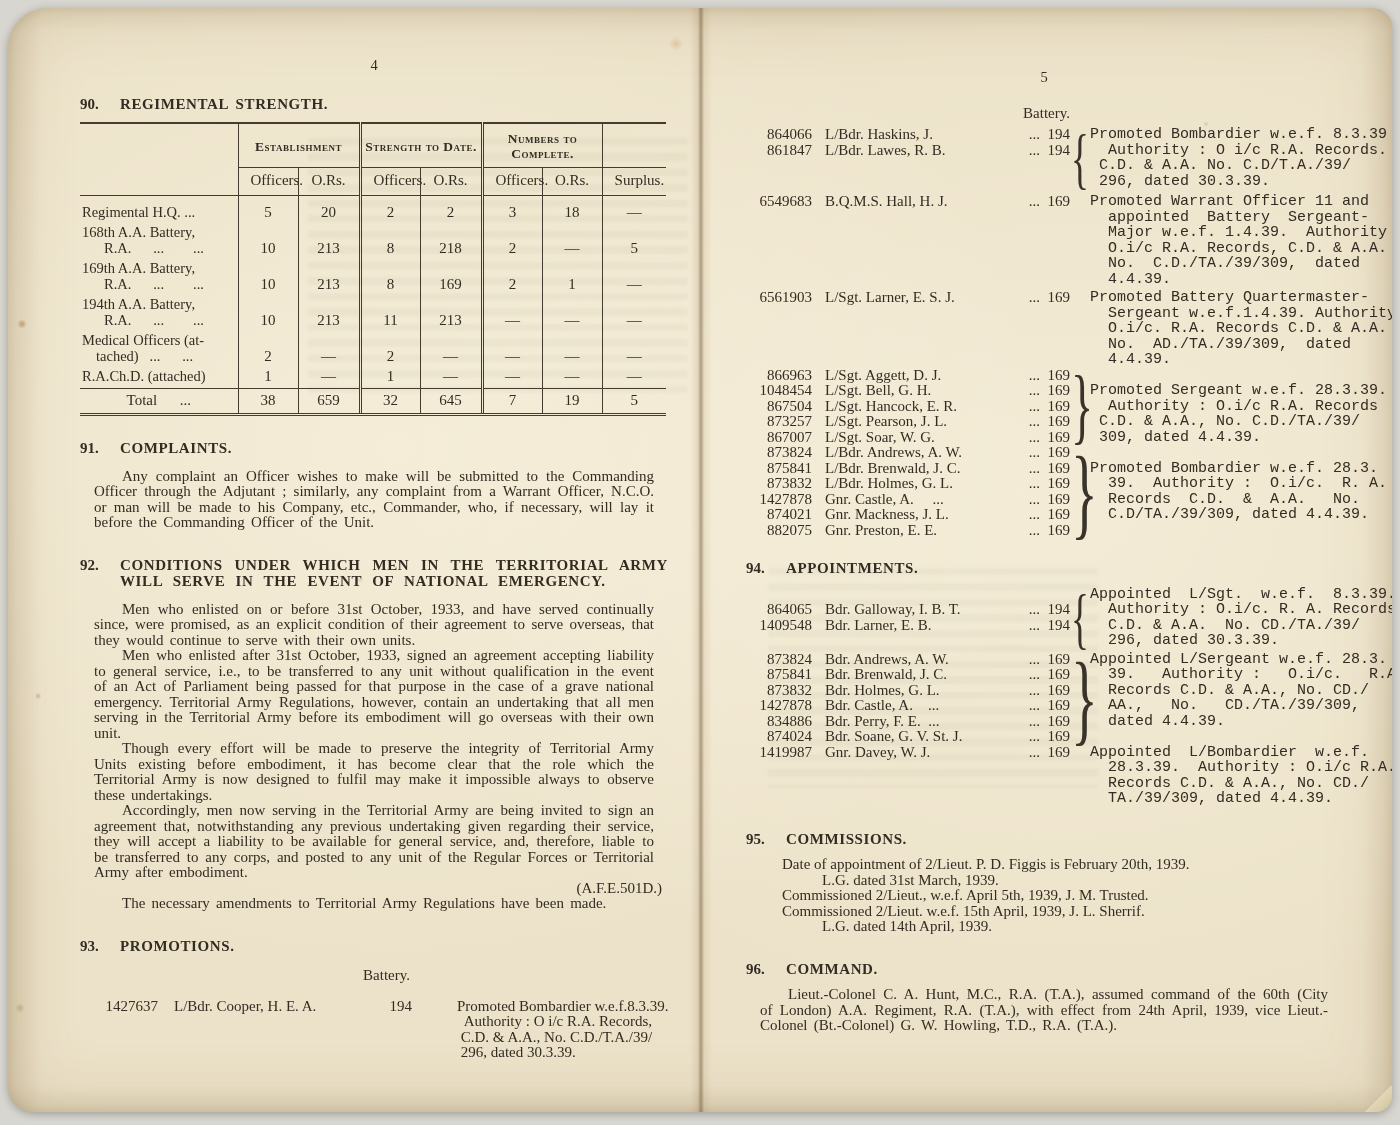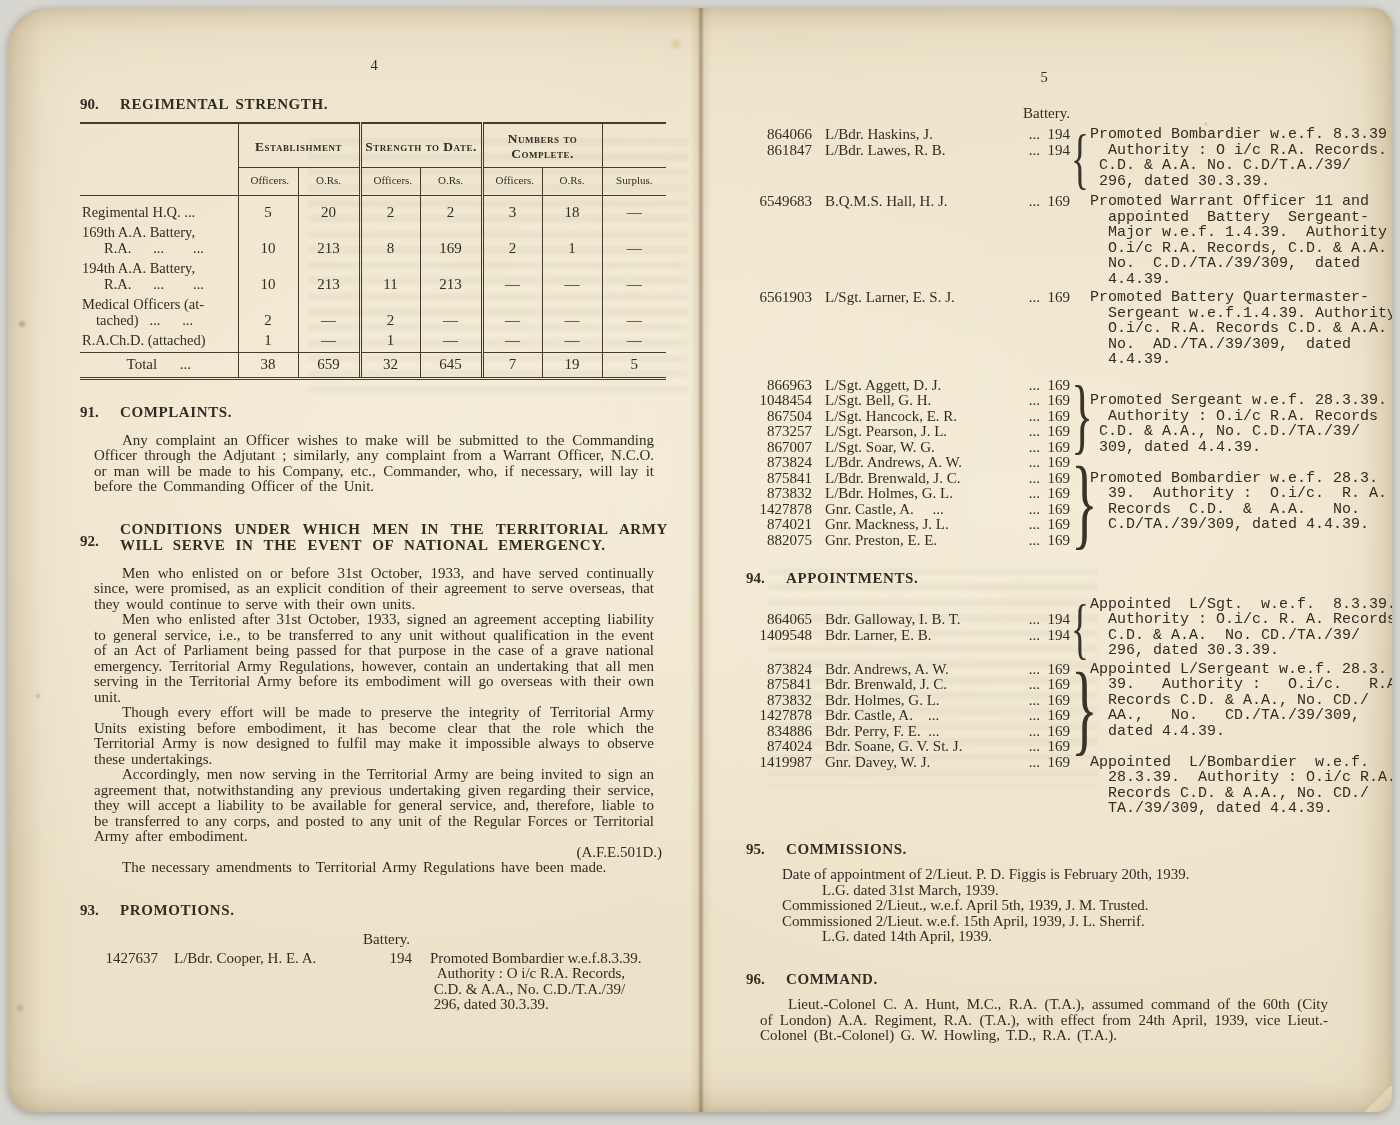--- a/index.html
+++ b/index.html
@@ -30,36 +30,36 @@
           background:linear-gradient(315deg,#cfc19c 0%,#e2d6b6 48%,rgba(0,0,0,0) 50%);}
 
   .page{position:absolute;top:50px;z-index:2;font-size:15px;line-height:15.5px;}
   .pL{left:72px;width:588px;}
   .pR{left:738px;width:596px;}
   .pageno{text-align:center;font-size:14.5px;}
 
   .shead{font-weight:bold;font-size:15px;line-height:16.5px;letter-spacing:.6px;word-spacing:3px;margin-top:24px;}
   .sno{display:inline-block;width:40px;letter-spacing:0;}
   .h92{position:relative;padding-left:40px;text-align:justify;word-spacing:6px;}
-  .h92 .sno{position:absolute;left:0;top:12px;width:auto;font-family:Liberation Serif, serif;}
+  .h92 .sno{position:absolute;left:0;top:0;width:auto;font-family:Liberation Serif, serif;}
 
   .body{margin:12px 14px 0;text-align:justify;word-spacing:2.5px;}
   .ind{text-indent:28px;}
   .cont{margin-top:0;}
   .afe{text-align:right;padding-right:6px;}
 
   
   .rt{border-collapse:collapse;table-layout:fixed;width:586px;margin-top:10px;border-top:2px solid #453b2e;}
   .rt col.c0{width:158px;}
   .rt col.cn{width:60px;}.rt col.cw{width:62px;}.rt col.cs{width:64px;}
   .b1{border-left:1px solid #453b2e;}
   .b2{border-left:3px double #453b2e;}
   .tg th{border-bottom:1px solid #453b2e;font-weight:bold;font-variant:small-caps;font-size:13.5px;
          line-height:15px;padding:7px 2px 6px;text-align:center;letter-spacing:.5px;vertical-align:middle;}
-  .ts th{border-bottom:1px solid #453b2e;font-weight:normal;font-size:11px;padding:5px 12px 6px;text-align:center;}
+  .ts th{border-bottom:1px solid #453b2e;font-weight:normal;font-size:15px;padding:5px 12px 6px;text-align:center;}
   .ts td.tl{border-bottom:1px solid #453b2e;}
   td.v{text-align:center;vertical-align:bottom;padding:2px 2px 3px;}
   td.lbl{vertical-align:bottom;padding:2px 0 3px 2px;white-space:pre;font-size:14.5px;}
   .l1,.l2{display:block;}
   .l2{padding-left:22px;}
   .tr0 td{padding-top:9px;}
   .tt td{border-top:1px solid #453b2e;border-bottom:3px double #453b2e;padding:4px 2px 5px;vertical-align:middle;}
   .tt td.tot{text-align:center;white-space:pre;}
 
   
@@ -74,26 +74,26 @@
                   transform-origin:left center;font-size:calc(var(--bh) * 1.1);line-height:var(--bh);
                   color:#3a332a;font-weight:400;}
   .brL::before{content:"{";}
   .brR::before{content:"}";}
   .mrow{display:flex;}
   .num{width:66px;text-align:right;flex:none;}
   .mname{flex:1;margin-left:13px;white-space:pre;}
   .bat{flex:none;width:58px;text-align:right;white-space:pre;}
   .bat::before{content:"...  ";}
 
-  .mb3{margin-bottom:3px;}.mb5{margin-bottom:5px;}.mb10{margin-bottom:10px;}
+  .mb3{margin-bottom:3px;}.mb5{margin-bottom:5px;}.mb10{margin-bottom:0;}
   .mb22{margin-bottom:22px;}.mb24{margin-bottom:24px;}
 
   
   .cbath{width:330px;text-align:right;margin-top:14px;}
-  .cgrp{display:flex;margin-top:3px;}
+  .cgrp{display:flex;margin-top:15px;gap:27px;}
   .cl{width:332px;flex:none;}
   .cnum{width:78px;text-align:right;flex:none;}
   .cname{flex:1;margin-left:16px;white-space:pre;}
   .cbat{width:44px;text-align:right;flex:none;}
   .crm{flex:1;white-space:pre;padding-left:18px;}
 
   
   .clmain{padding-left:36px;}
   .clsub{padding-left:76px;}
 </style>
@@ -146,20 +146,30 @@
           <td class="tl lbl"><span class="l1">Regimental H.Q. ...</span><span class="l2"></span></td>
           <td class="v b1">5</td>
           <td class="v b1">20</td>
           <td class="v b2">2</td>
           <td class="v b1">2</td>
           <td class="v b2">3</td>
           <td class="v b1">18</td>
           <td class="v b1">—</td>
         </tr>
         <tr>
+          <td class="tl lbl"><span class="l1">168th A.A. Battery,</span><span class="l2">R.A.      ...        ...</span></td>
+          <td class="v b1">10</td>
+          <td class="v b1">213</td>
+          <td class="v b2">8</td>
+          <td class="v b1">218</td>
+          <td class="v b2">2</td>
+          <td class="v b1">—</td>
+          <td class="v b1">5</td>
+        </tr>
+        <tr>
           <td class="tl lbl"><span class="l1">169th A.A. Battery,</span><span class="l2">R.A.      ...        ...</span></td>
           <td class="v b1">10</td>
           <td class="v b1">213</td>
           <td class="v b2">8</td>
           <td class="v b1">169</td>
           <td class="v b2">2</td>
           <td class="v b1">1</td>
           <td class="v b1">—</td>
         </tr>
         <tr>

